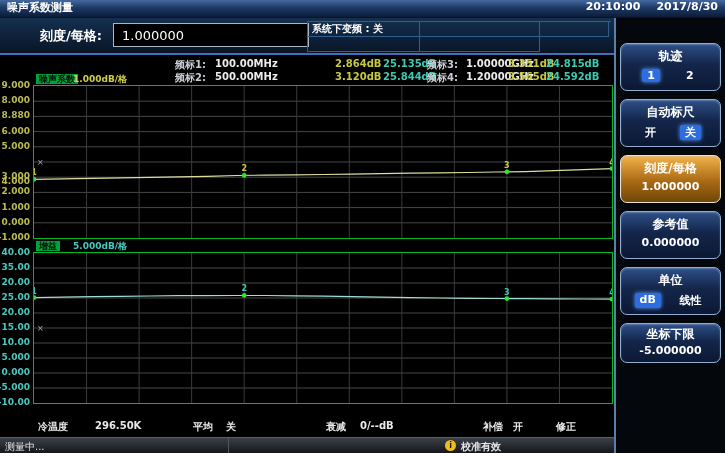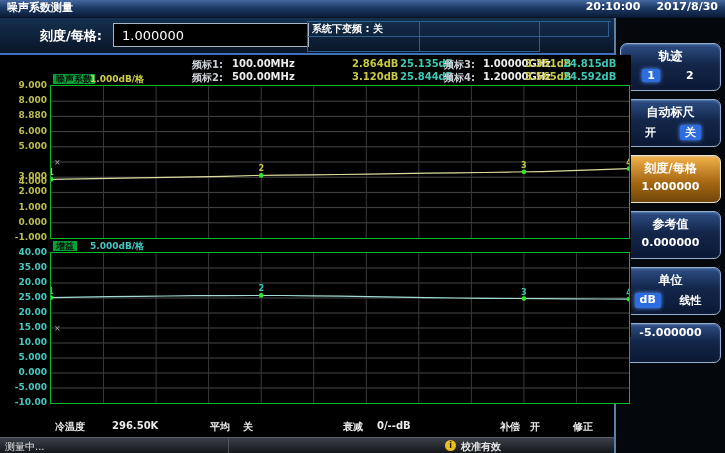--- a/index.html
+++ b/index.html
@@ -19,21 +19,21 @@
     border-bottom:2px solid #3e71b8;box-sizing:border-box;}
   .scale-label{position:absolute;left:40px;top:9px;font-size:13px;font-weight:bold;white-space:nowrap;}
   .scale-input{position:absolute;left:113px;top:5px;width:178px;height:22px;background:#000;
     border:1px solid #aab8c6;color:#fff;font-size:13px;padding:0 8px;font-family:inherit;}
   .dut-table{position:absolute;left:307px;top:3px;width:303px;display:grid;
     grid-template-columns:112px 120px 69px;grid-auto-rows:15px;
     border-top:1px solid #2f5f8f;border-left:1px solid #2f5f8f;}
   .dut-table>div{border-right:1px solid #2f5f8f;border-bottom:1px solid #2f5f8f;
     font-size:10px;font-weight:bold;padding-left:4px;line-height:14px;white-space:nowrap;overflow:hidden;}
   
-  .screen{position:absolute;top:37px;left:17px;width:614px;height:282px;background:#000;}
+  .screen{position:absolute;top:37px;left:0;width:614px;height:282px;background:#000;}
   .mkrow{position:absolute;height:12px;font-size:10px;font-weight:bold;white-space:nowrap;}
   .mkrow span{position:absolute;white-space:nowrap;}
   .mk-lb{color:#c9cdd4;} .mk-fq{color:#ececec;} .mk-nf{color:#c8c843;} .mk-gn{color:#3cc8b4;}
   .chartlabel{position:absolute;height:12px;font-size:9px;font-weight:bold;white-space:nowrap;}
   .chip{background:#00a33a;color:#04130a;padding:0 3px;}
   .perdiv-nf{position:absolute;left:37px;top:0;color:#cfcf4a;}
   .perdiv-gn{position:absolute;left:37px;top:0;color:#45c8c0;}
   .plot{position:absolute;left:33px;border:1px solid #00bb22;background:#000;}
   .plot svg{display:block;}
   .yaxis{position:absolute;left:1px;width:30px;}
@@ -274,17 +274,18 @@
       <div class="btn h48">
         <div class="t">单位</div>
         <div class="opts">
           <span class="opt sel">dB</span>
           <span class="opt">线性</span>
         </div>
       </div>
 
 
       <div class="btn h40">
+        <div class="t">坐标下限</div>
         <div class="v">-5.000000</div>
       </div>
     </div>
   </div>
 </div>
 
 </body></html>

